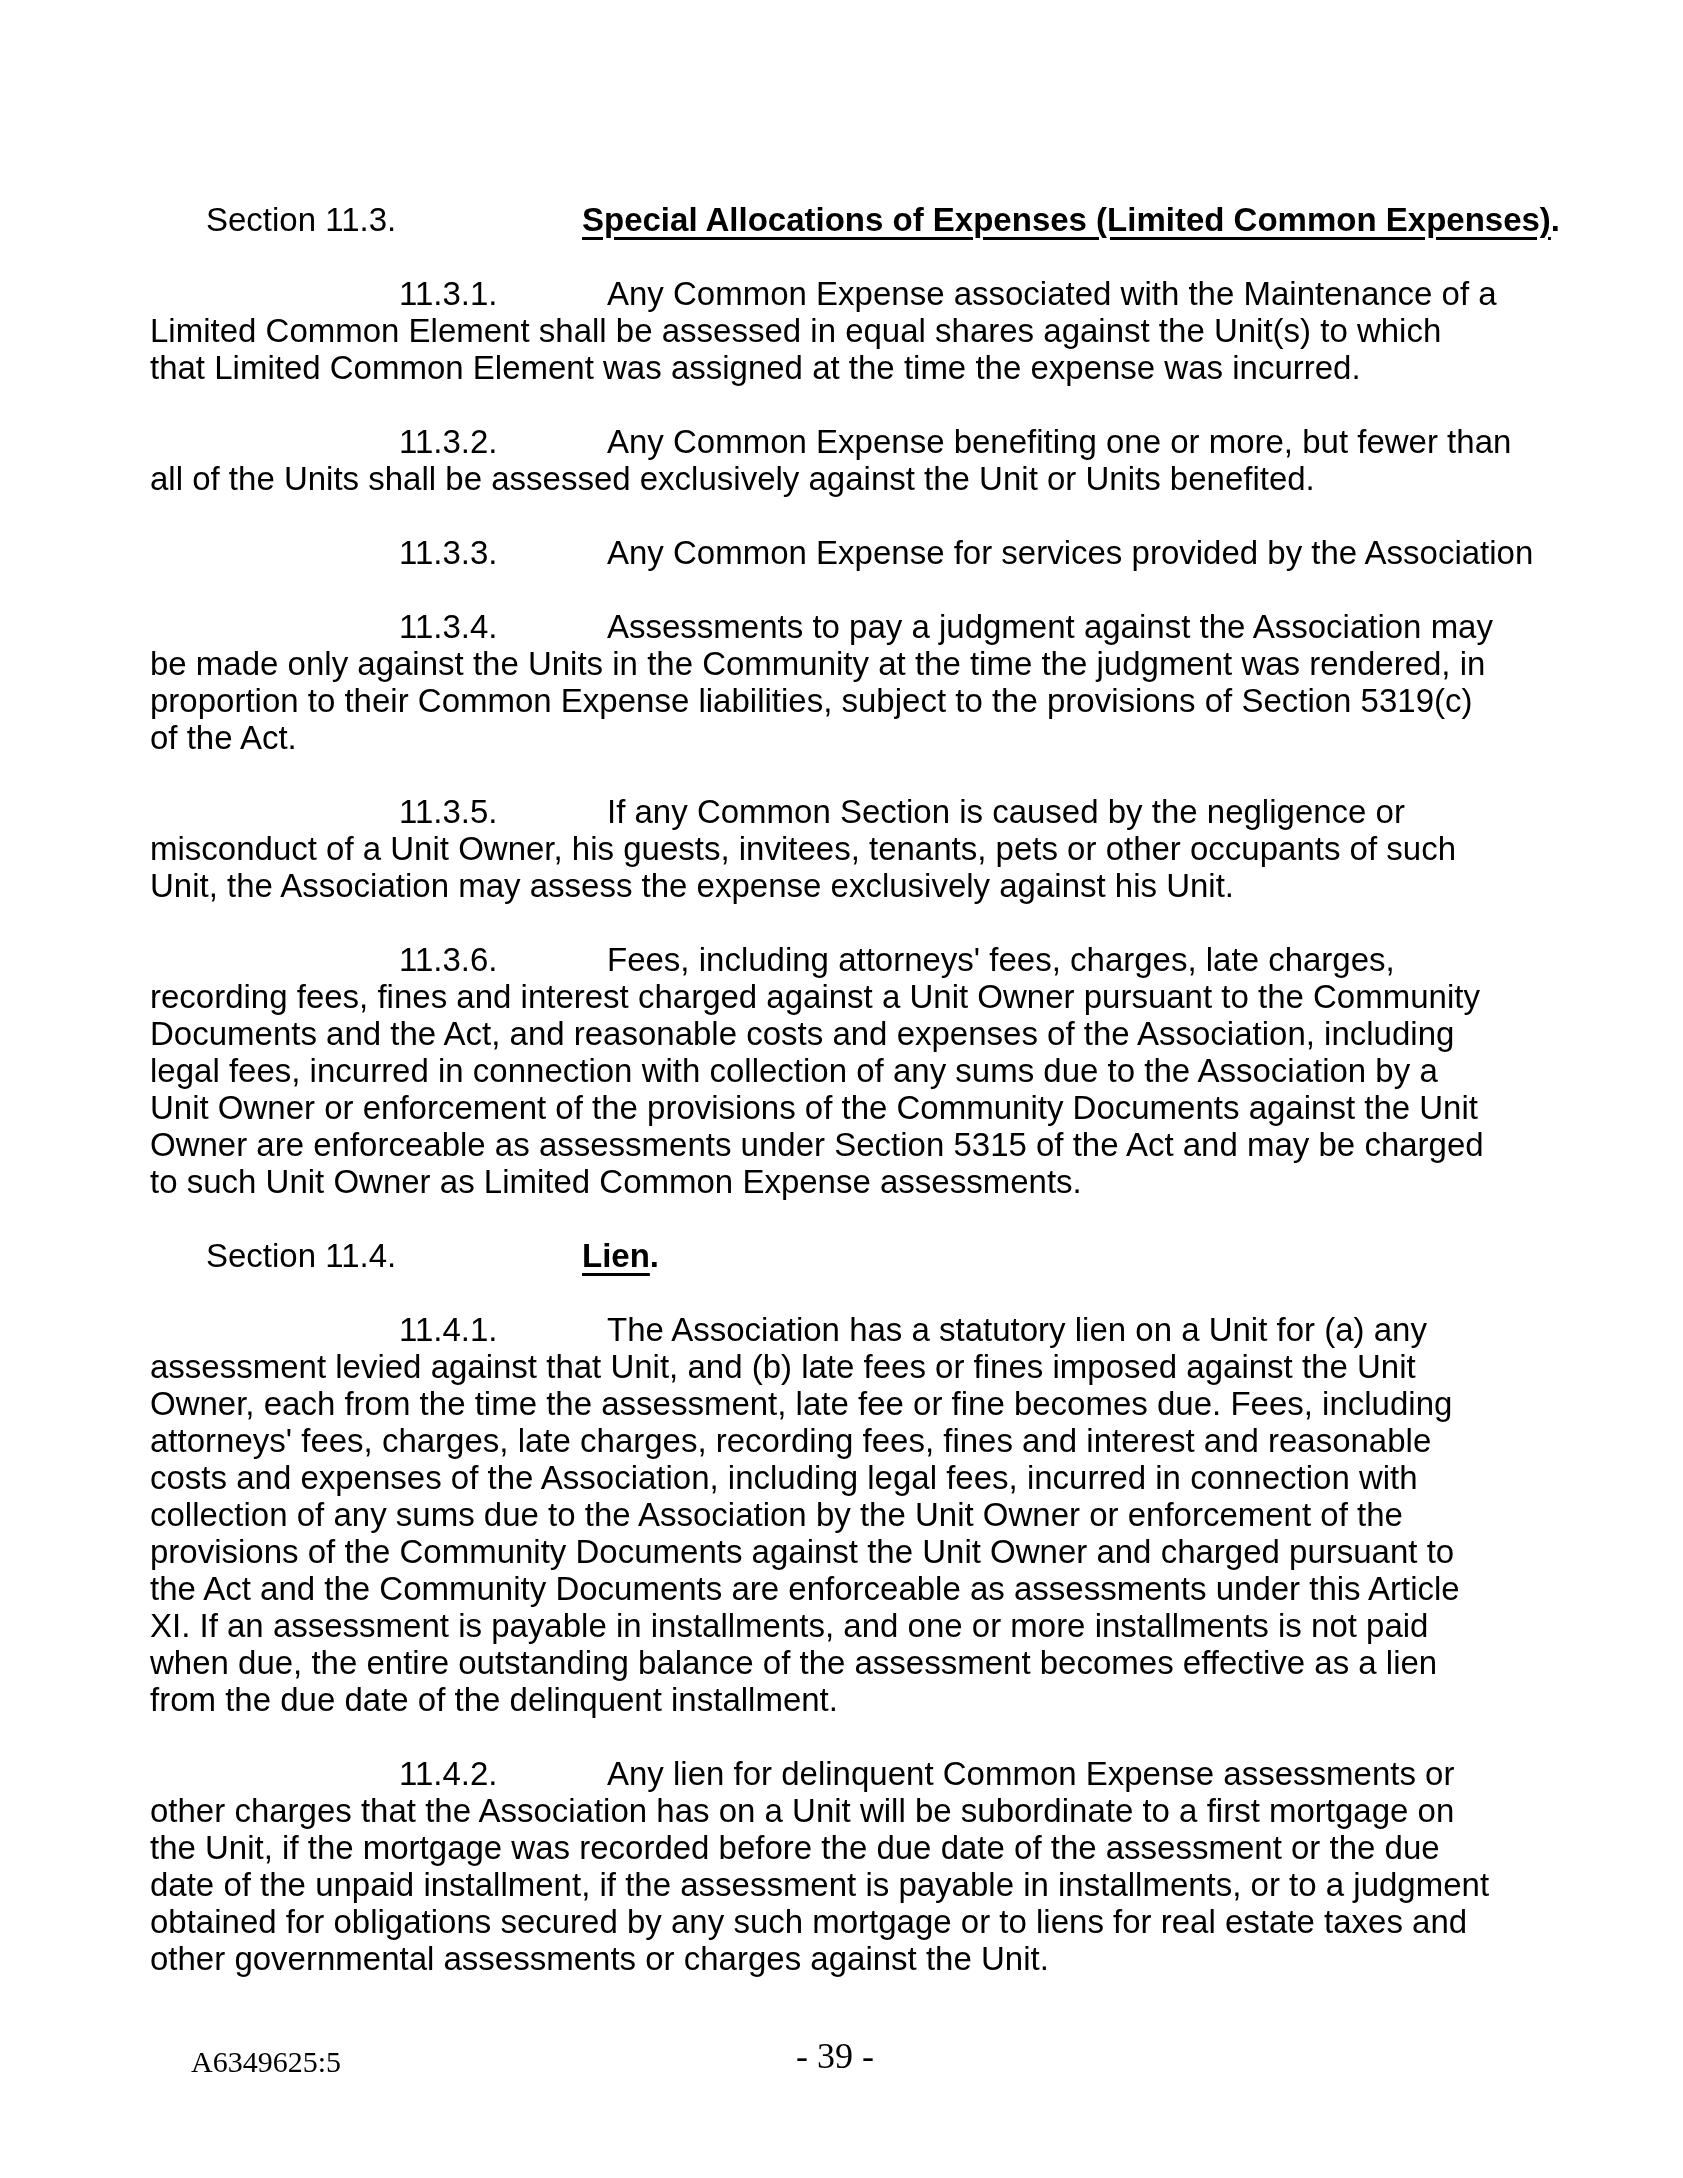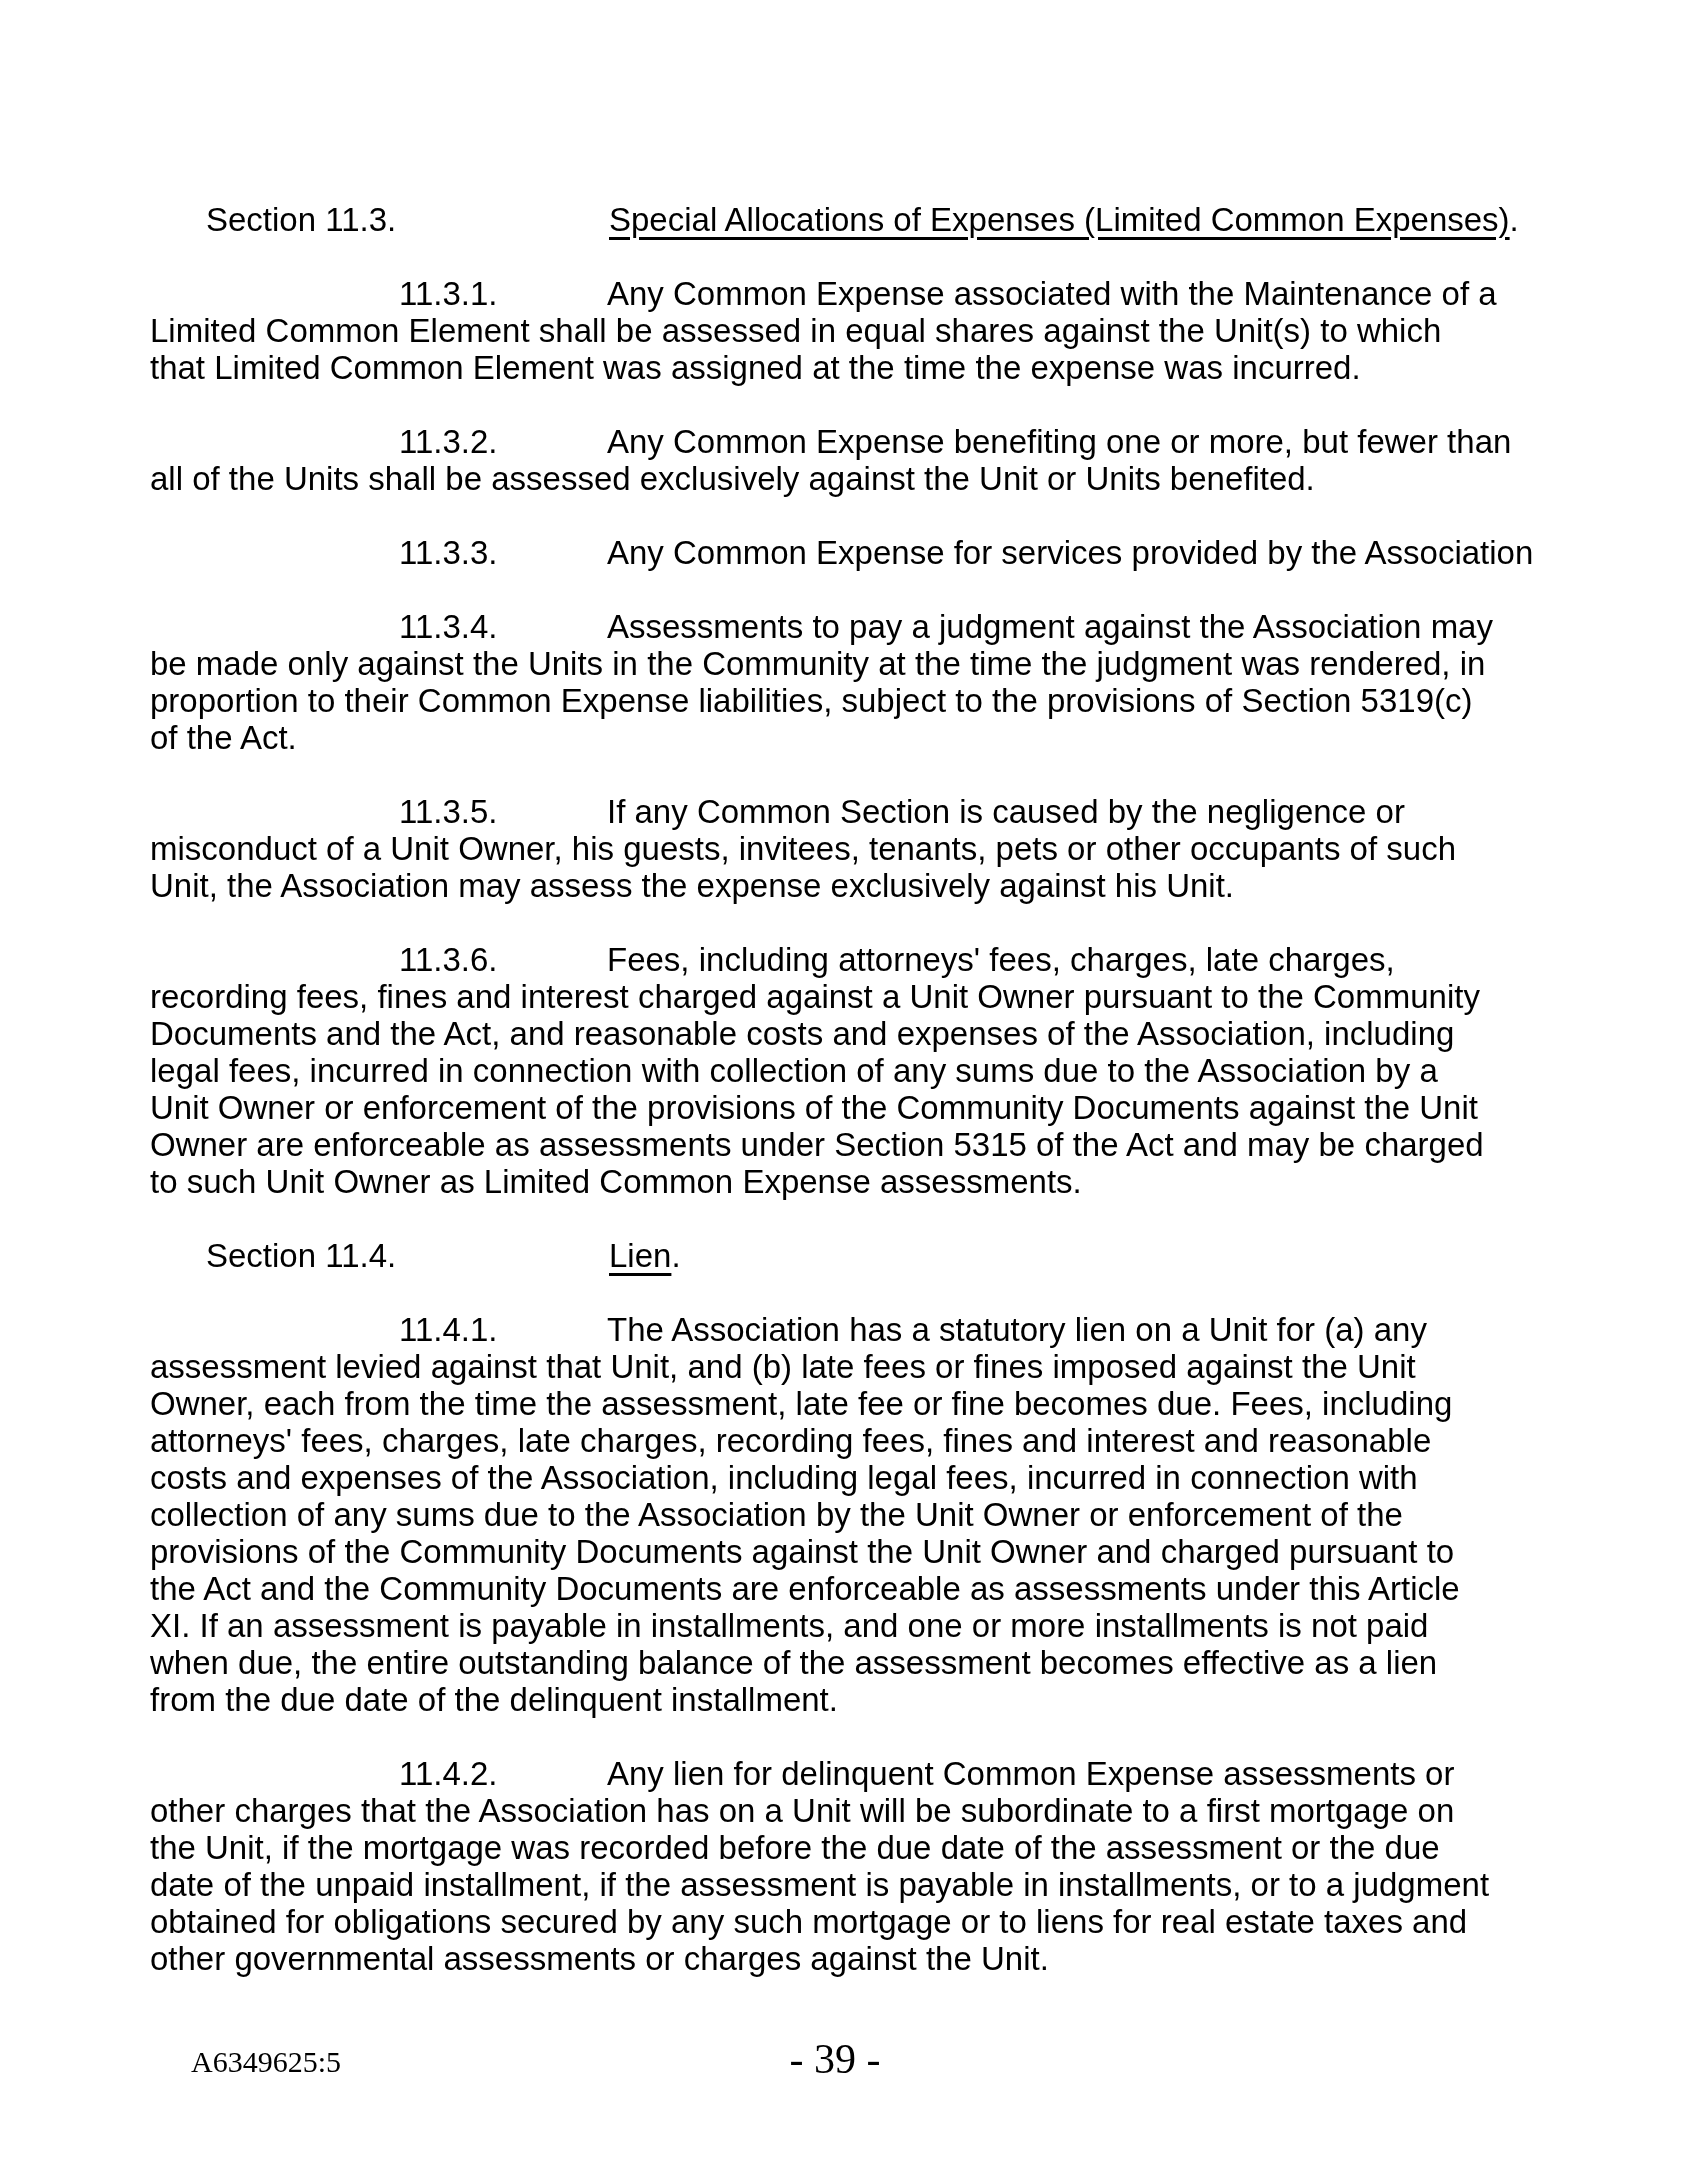--- a/index.html
+++ b/index.html
@@ -14,40 +14,40 @@
   }
   .content{
     position:absolute;
     left:142px;top:201px;
     width:1406px;
     line-height:37px;
   }
   .block{margin-bottom:37px;}
   .heading{position:relative;height:37px;white-space:nowrap;text-align:right;}
   .heading .hlabel{position:absolute;left:64px;top:0;}
-  .heading .htitle{position:absolute;left:467px;top:0;}
+  .heading .htitle{position:absolute;left:440px;top:0;font-weight:bold;}
   .u{
     text-decoration:underline;
     text-decoration-thickness:2.5px;
     text-underline-offset:6px;
   }
   .para .first{position:relative;height:37px;white-space:nowrap;}
   .para .pnum{position:absolute;left:257px;top:0;}
   .para .ptext{position:absolute;left:465px;top:0;}
   .para .rest{white-space:pre-line;margin-left:8px;}
   .footer-id{
     position:absolute;left:191px;top:2045px;
     font-family:"Liberation Serif", serif;
     font-size:30px;
   }
   .footer-page{
     position:absolute;left:142px;top:2035px;width:1386px;
     text-align:center;
     font-family:"Liberation Serif", serif;
-    font-size:42px;
+    font-size:36px;
   }
 </style>
 </head>
 <body>
 
 <div class="page">
   <div class="content">
 
     <div class="block heading">
       <span class="hlabel">Section 11.3.</span>

